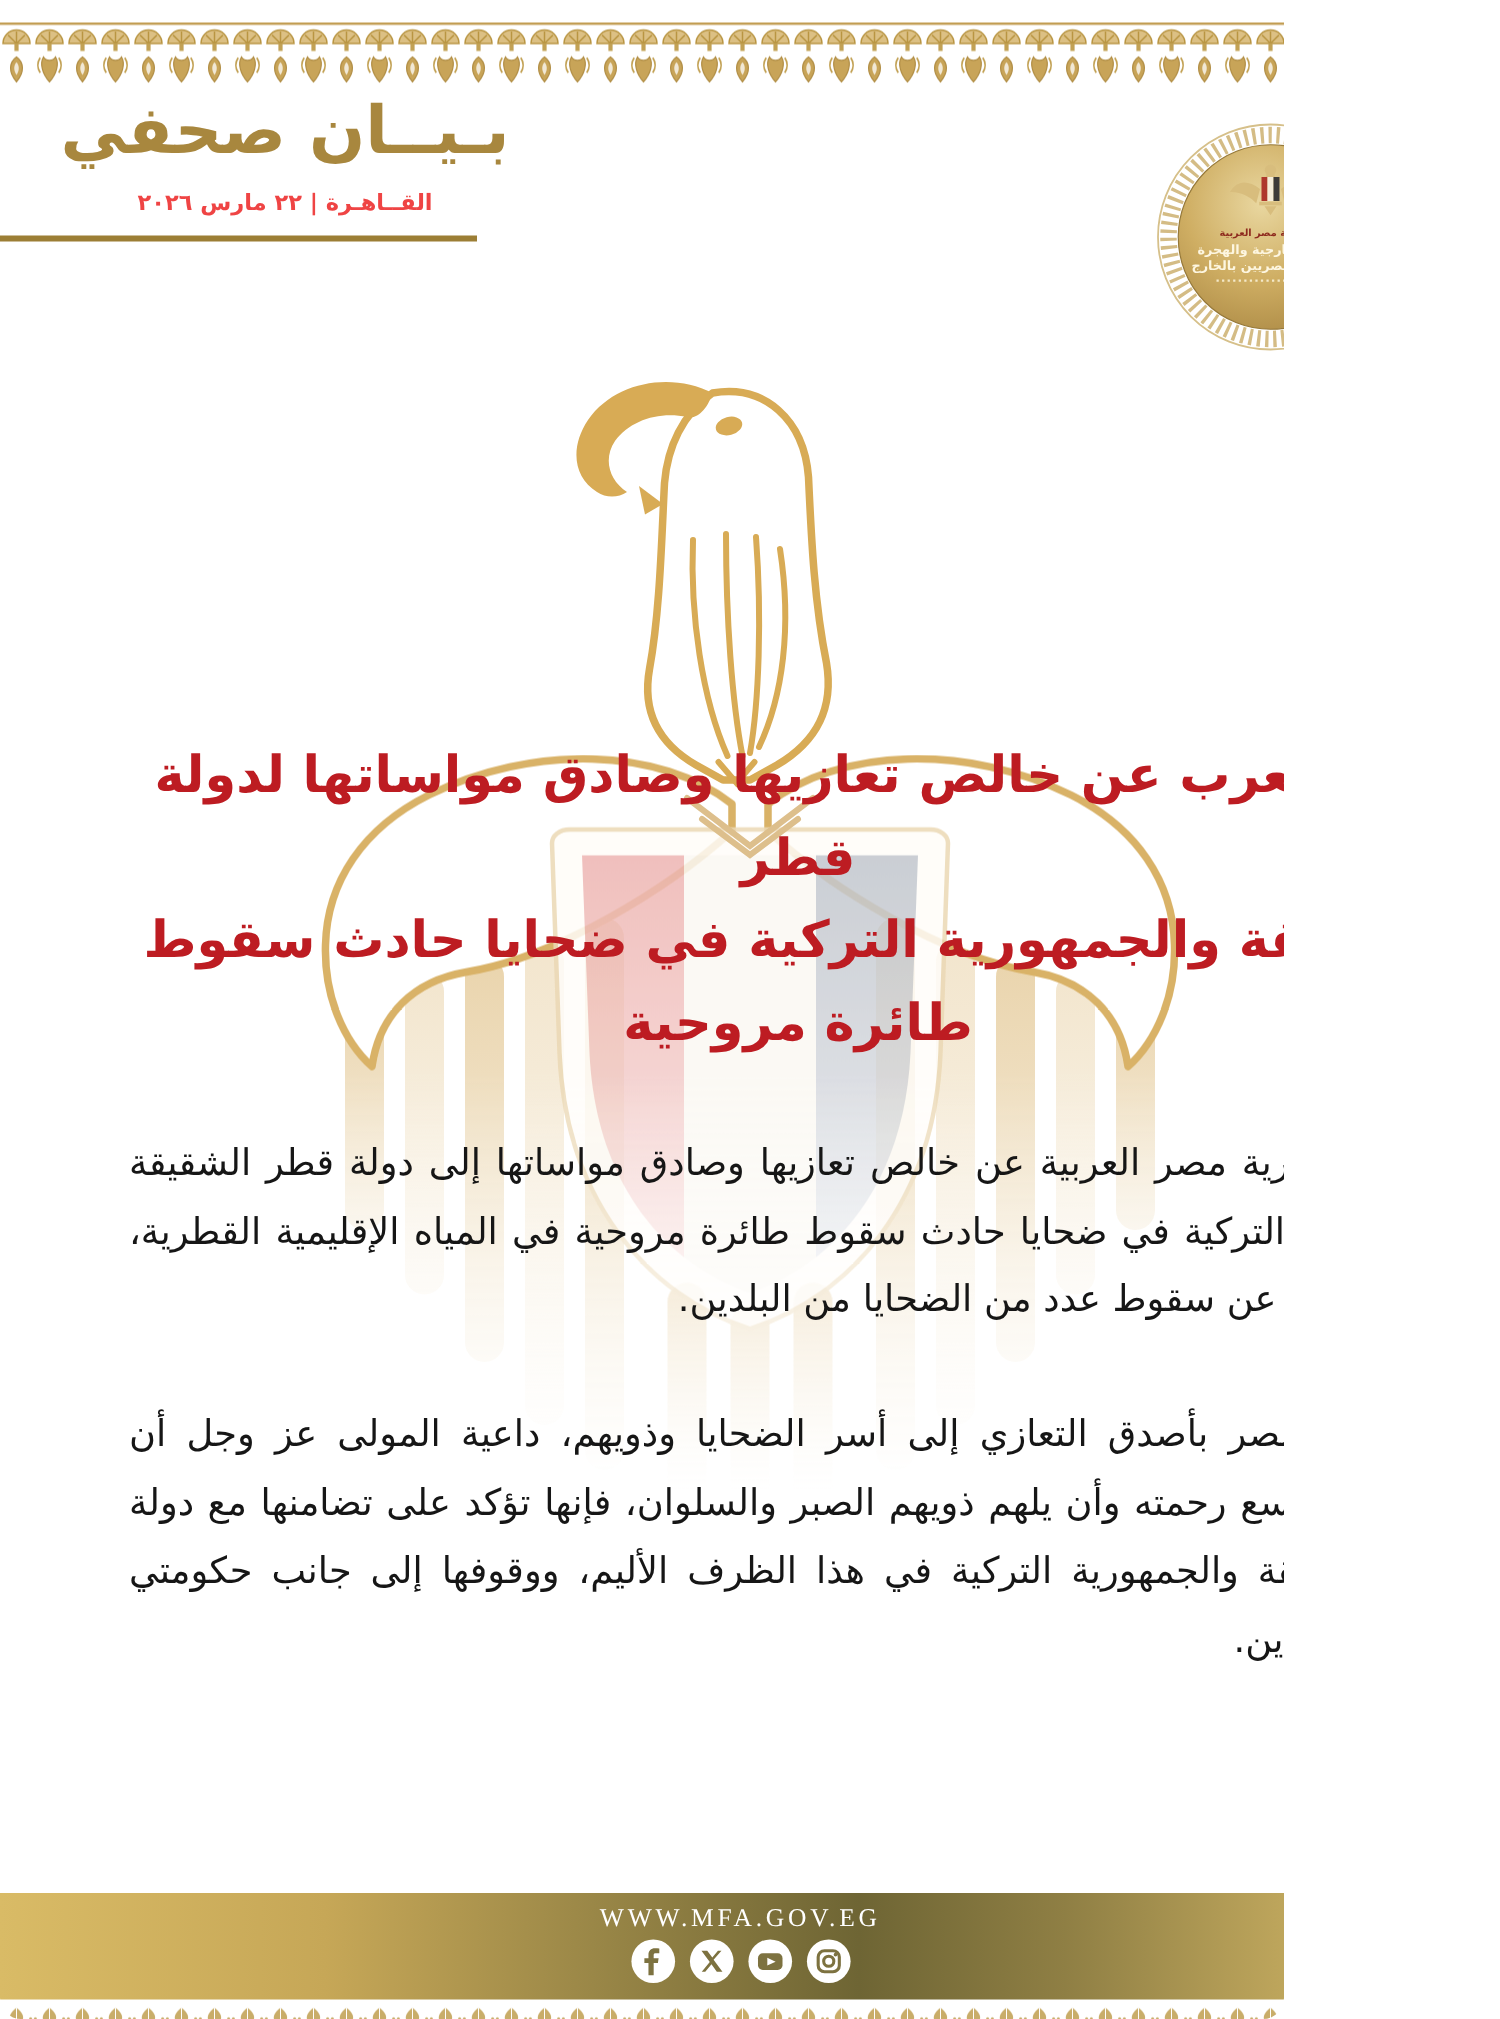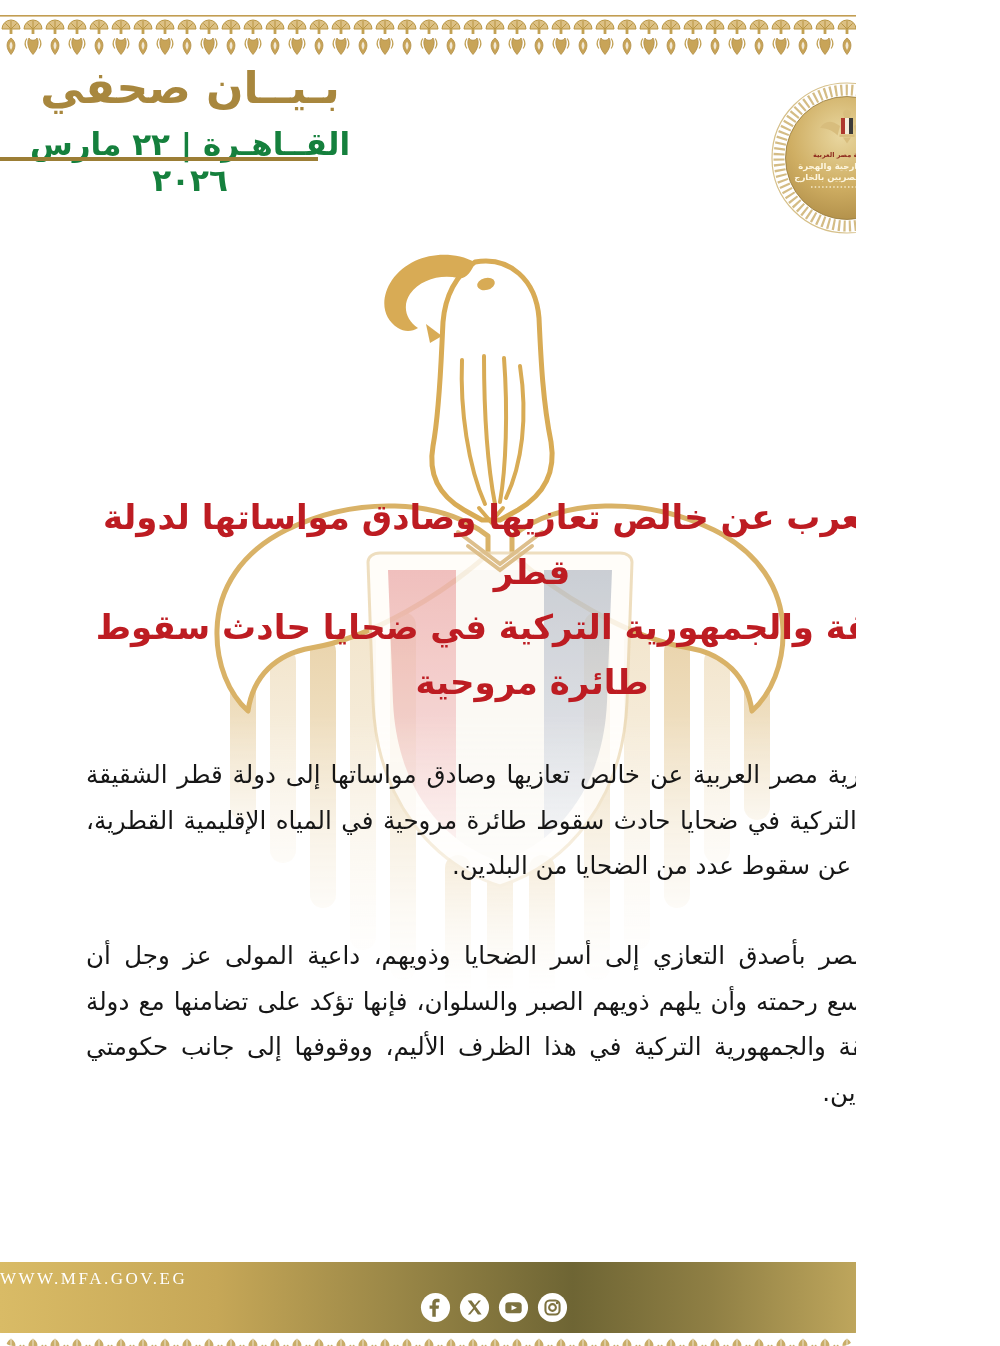--- a/index.html
+++ b/index.html
@@ -11,21 +11,21 @@
   
   .ornament-top{position:absolute;top:13px;left:0;width:987px;height:46px;}
   .ornament-bottom{position:absolute;top:1334px;left:0;width:987px;height:12px;}
   
   .title{
     position:absolute;top:62px;left:8px;width:364px;text-align:center;
     font-size:44px;font-weight:bold;color:#a8873e;direction:rtl;line-height:1.2;
   }
   .dateline{
     position:absolute;top:126px;left:8px;width:364px;text-align:center;
-    font-size:31px;font-weight:bold;color:#15803d;direction:rtl;
+    font-size:15px;font-weight:bold;color:#ef4444;direction:rtl;
   }
   .gold-rule{position:absolute;top:157px;left:0;width:318px;height:4px;background:#9c7e35;}
   .seal{position:absolute;top:80px;left:769px;width:156px;height:156px;}
   
   .watermark{position:absolute;top:240px;left:190px;width:620px;height:820px;pointer-events:none;}
   
   .main-text{position:absolute;top:490px;left:54px;width:892px;direction:rtl;z-index:2;margin-left:32px;}
   .headline{
     text-align:center;color:#bd1c22;font-size:34px;font-weight:bold;
     line-height:1.62;margin:0 0 42px 0;
@@ -34,21 +34,21 @@
     font-size:24.5px;font-weight:normal;color:#161616;line-height:1.86;
     text-align:justify;margin:0 0 44px 0;
   }
   
   .footer-band{
     position:absolute;top:1262px;left:0;width:987px;height:71px;
     background:linear-gradient(90deg,#d9bb66 0%,#c6a757 22%,#9a8747 40%,#6e6534 58%,
       #8f7f44 72%,#c2a95e 88%,#e2cf8f 97%,#f3ead1 100%);
   }
   .site-url{
-    color:#ffffff;font-family:"Liberation Serif",serif;
+    text-align:center;color:#ffffff;font-family:"Liberation Serif",serif;
     font-size:17px;letter-spacing:2.5px;margin-top:7px;font-weight:normal;
   }
   .socials{display:flex;justify-content:center;gap:8px;margin-top:3px;}
   .icon-circle{width:31px;height:31px;display:block;}
 </style>
 </head>
 <body>
 
 <div class="page">
 

